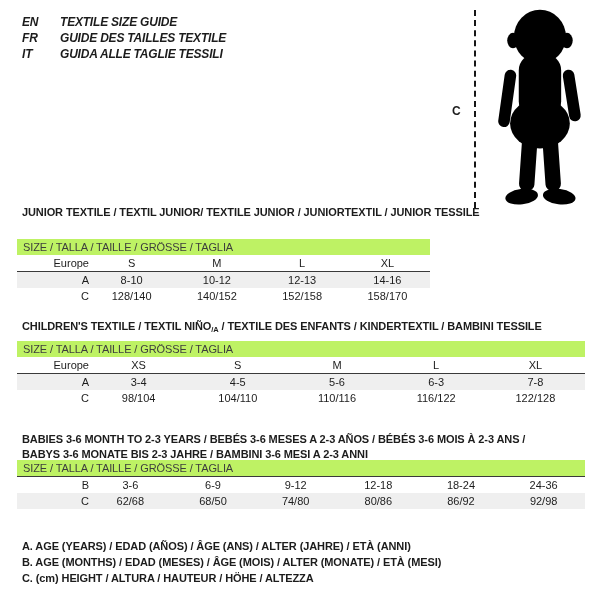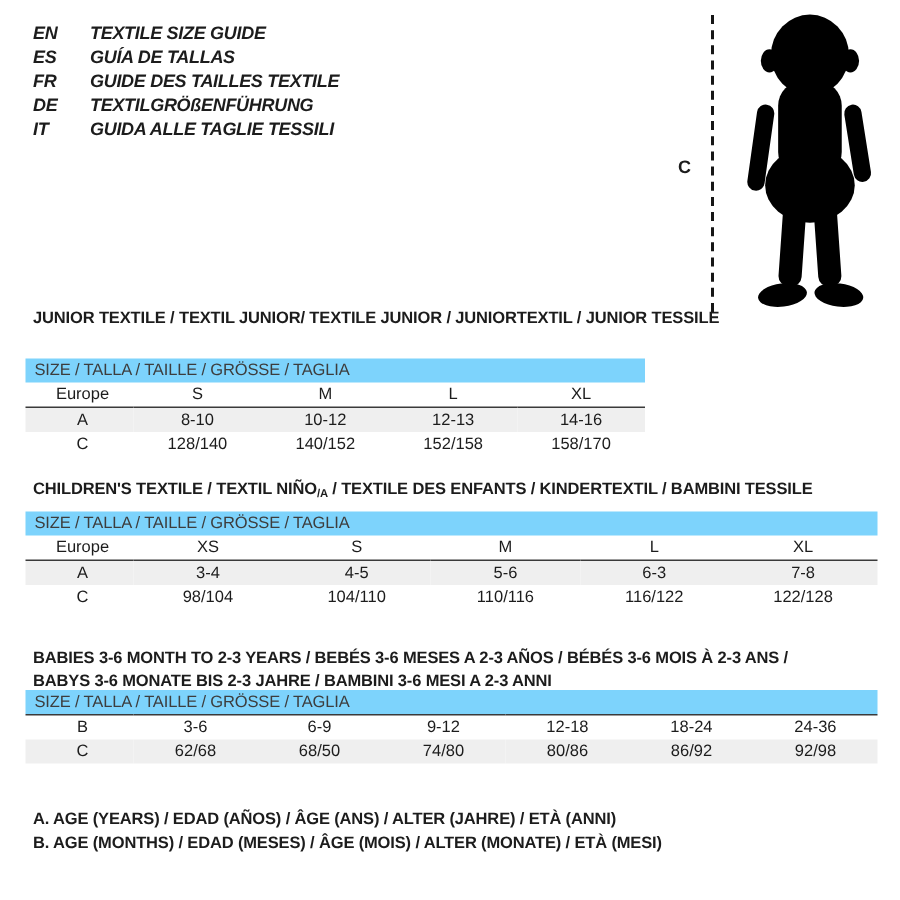--- a/index.html
+++ b/index.html
@@ -26,26 +26,26 @@
                border-left:2px dashed #161616; }
   .baby-svg { position:absolute; left:36px; top:2px; }
 
   
   .sec-title { position:absolute; left:22px; font-weight:bold; font-size:11px;
                letter-spacing:-0.1px; white-space:nowrap; line-height:15px; }
   .sub { font-size:7.5px; vertical-align:-2px; }
 
   
   .tbl-wrap { position:absolute; left:17px; }
-  .size-bar { height:16px; line-height:16px; background:#7dd3fc; color:#3d3d3d;
+  .size-bar { height:16px; line-height:16px; background:#bef264; color:#3d3d3d;
               font-size:11px; padding-left:6px; letter-spacing:-0.1px; }
   table { border-collapse:collapse; table-layout:fixed; width:100%; font-size:11px; }
   td { height:16px; line-height:16px; text-align:center; padding:0;
        white-space:nowrap; color:#1c1c1c; }
-  td.first { text-align:center; padding-left:4px; }
+  td.first { text-align:right; padding-left:4px; }
   tr.rule-under td { border-bottom:1px solid #3a3a3a; }
   tr.shaded td { background:#efefef; }
   .tbl-babies table { border-top:1px solid #3a3a3a; }
 
   .w-junior  { width:413px; }
   .w-wide    { width:568px; }
 
   
   .notes { position:absolute; left:22px; top:538px; }
   .note-line { height:16px; line-height:16px; font-weight:bold; font-size:11px;
@@ -53,30 +53,22 @@
 </style>
 </head>
 <body>
 
 <div class="lang-block">
   <div class="lang-row">
     <span class="lang-code">EN</span>
     <span class="lang-text">TEXTILE SIZE GUIDE</span>
   </div>
   <div class="lang-row">
-    <span class="lang-code">ES</span>
-    <span class="lang-text">GUÍA DE TALLAS</span>
-  </div>
-  <div class="lang-row">
     <span class="lang-code">FR</span>
     <span class="lang-text">GUIDE DES TAILLES TEXTILE</span>
-  </div>
-  <div class="lang-row">
-    <span class="lang-code">DE</span>
-    <span class="lang-text">TEXTILGRÖßENFÜHRUNG</span>
   </div>
   <div class="lang-row">
     <span class="lang-code">IT</span>
     <span class="lang-text">GUIDA ALLE TAGLIE TESSILI</span>
   </div>
 </div>
 
 <div class="figure-area">
   <span class="c-label">C</span>
   <div class="dash-line"></div>
@@ -210,13 +202,14 @@
       <td>86/92</td>
       <td>92/98</td>
     </tr>
   </tbody>
     </table>
 </div>
 
 <div class="notes">
   <div class="note-line">A. AGE (YEARS) / EDAD (AÑOS) / ÂGE (ANS) / ALTER (JAHRE) / ETÀ (ANNI)</div>
   <div class="note-line">B. AGE (MONTHS) / EDAD (MESES) / ÂGE (MOIS) / ALTER (MONATE) / ETÀ (MESI)</div>
+  <div class="note-line">C. (cm) HEIGHT / ALTURA / HAUTEUR / HÖHE / ALTEZZA</div>
 </div>
 
 </body></html>

